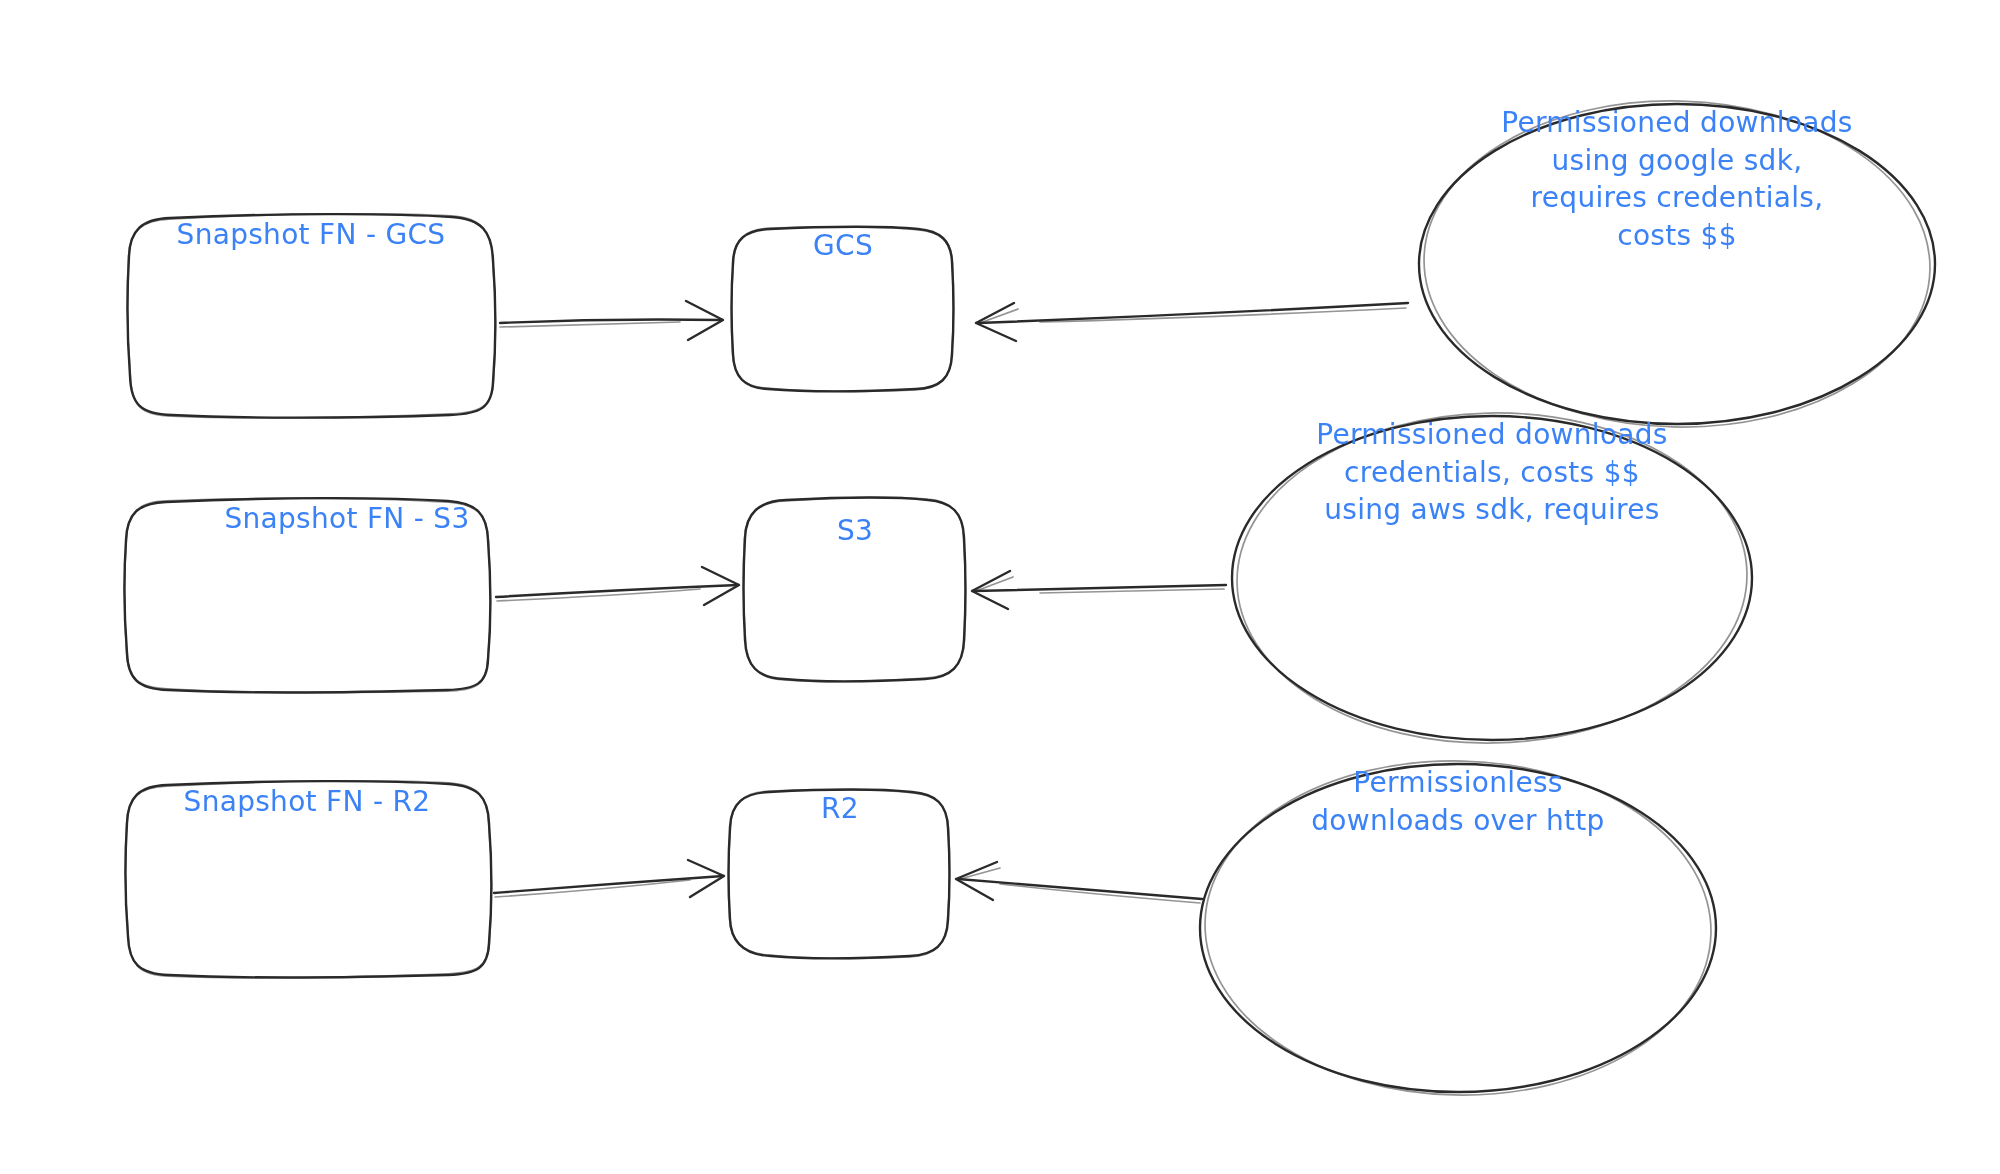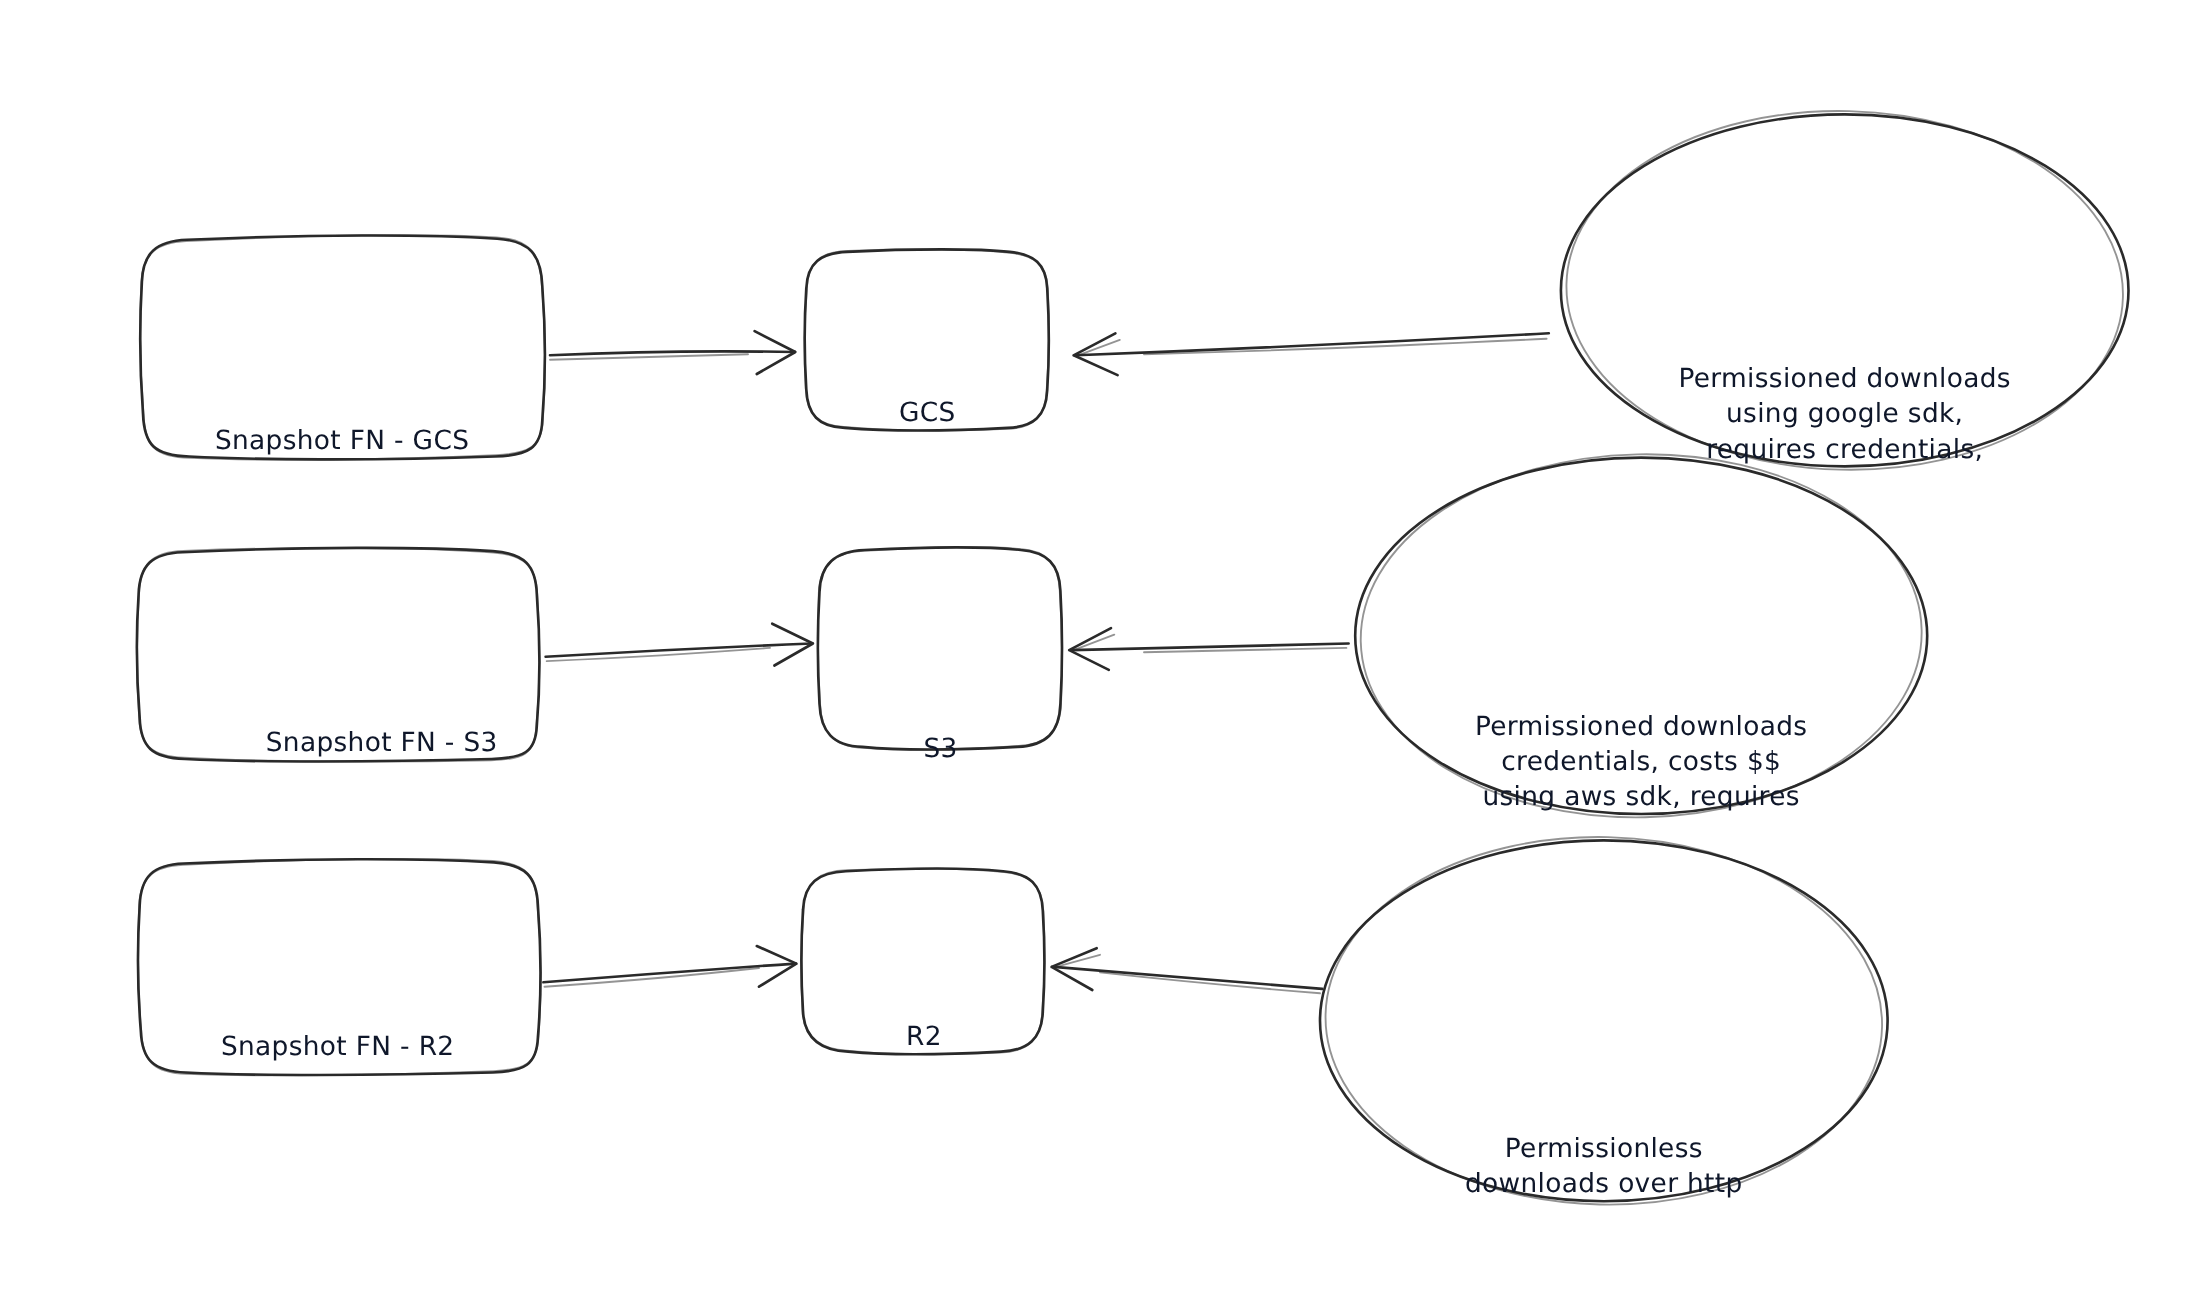--- a/index.html
+++ b/index.html
@@ -31,25 +31,25 @@
   .sketch2 {
     fill: none;
     stroke: #2a2a2a;
     stroke-width: 1.7;
     stroke-linecap: round;
     opacity: 0.5;
   }
   .label {
     position: absolute;
     display: flex;
-    align-items: flex-end;
+    align-items: flex-start;
     justify-content: center;
     text-align: center;
-    color: #0f172a;
-    font-size: 24px;
+    color: #3b82f6;
+    font-size: 28px;
     letter-spacing: 0.3px;
     line-height: 1.34;
     white-space: nowrap;
   }
   .note-lines div { white-space: nowrap; }
 
   
   .lbl-src-1 { left: 128px; top: 216px; width: 366px; height: 200px; }
   .lbl-bkt-1 { left: 732px; top: 227px; width: 222px; height: 164px; }
   .lbl-note-1 { left: 1419px; top: 104px; width: 516px; height: 320px; }
@@ -155,20 +155,21 @@
 
   </svg>
 
   <div class="label lbl-bkt-1">GCS</div>
   <div class="label lbl-src-1">Snapshot FN - GCS</div>
   <div class="label lbl-note-1">
     <div class="note-lines">
       <div>Permissioned downloads</div>
       <div>using google sdk,</div>
       <div>requires credentials,</div>
+      <div>costs $$</div>
     </div>
   </div>
 
   <div class="label lbl-src-2">Snapshot FN - S3</div>
   <div class="label lbl-bkt-2">S3</div>
   <div class="label lbl-note-2">
     <div class="note-lines">
       <div>Permissioned downloads</div>
       <div>credentials, costs $$</div>
       <div>using aws sdk, requires</div>

